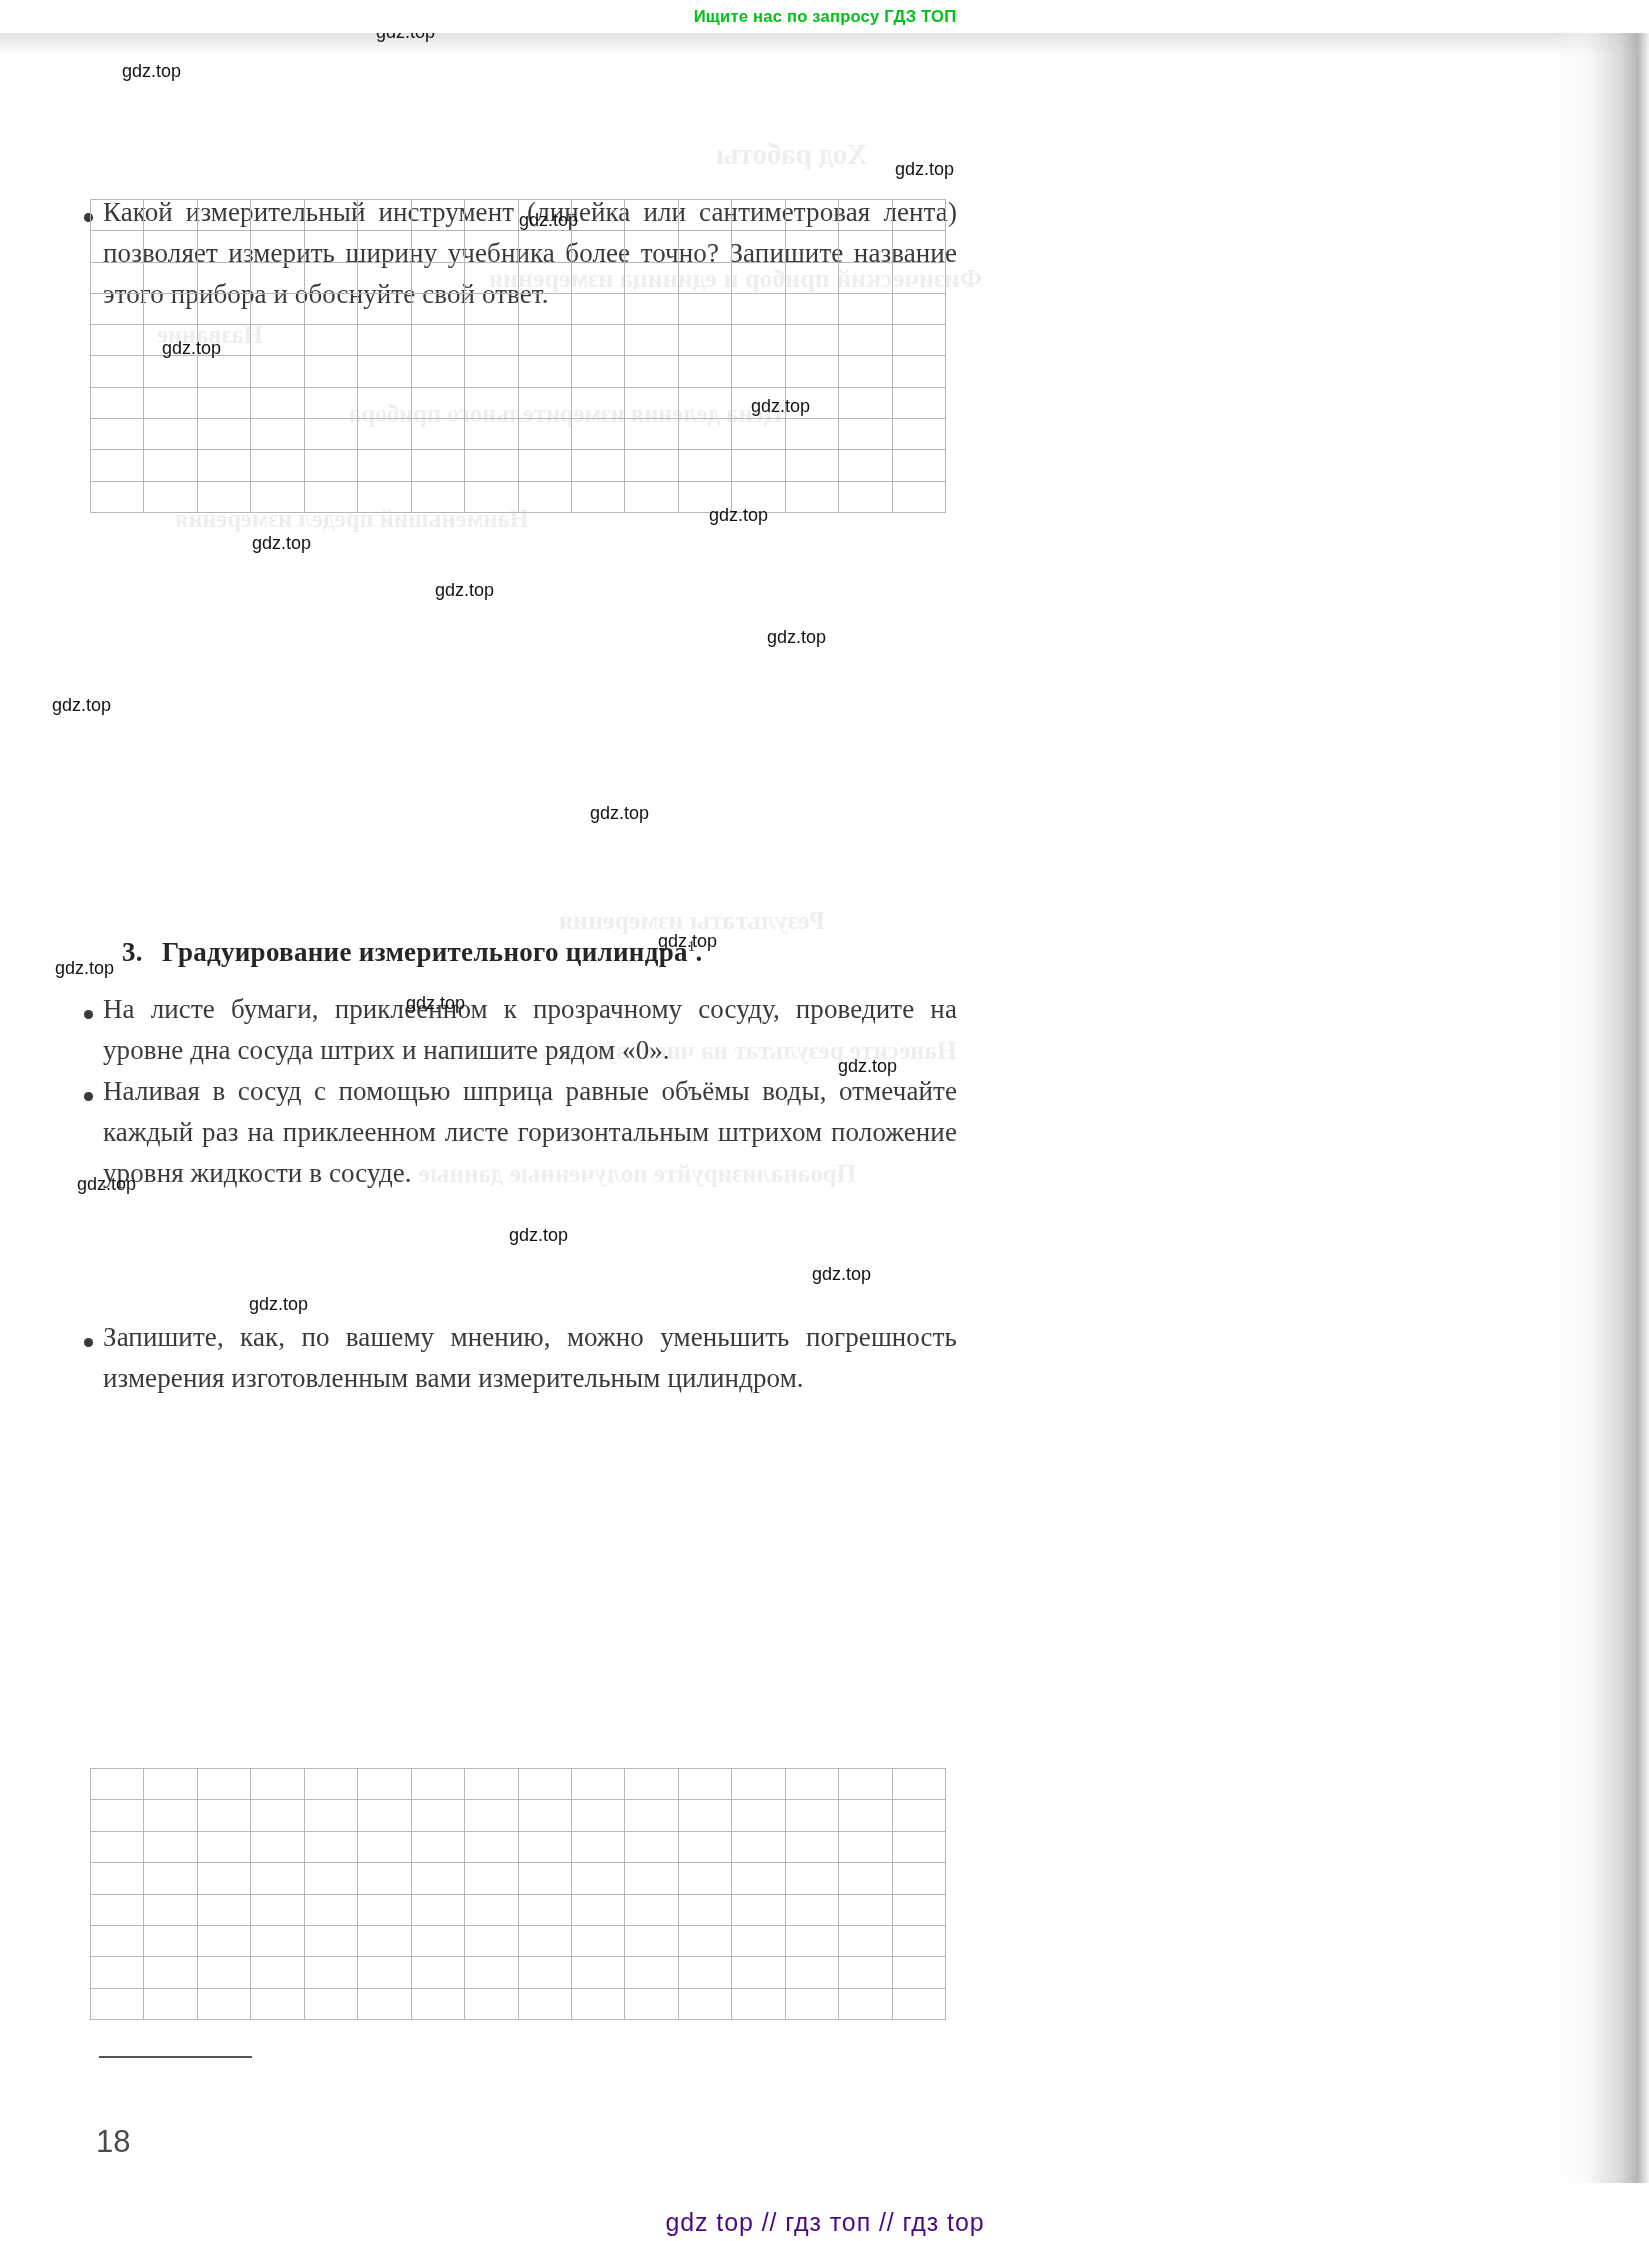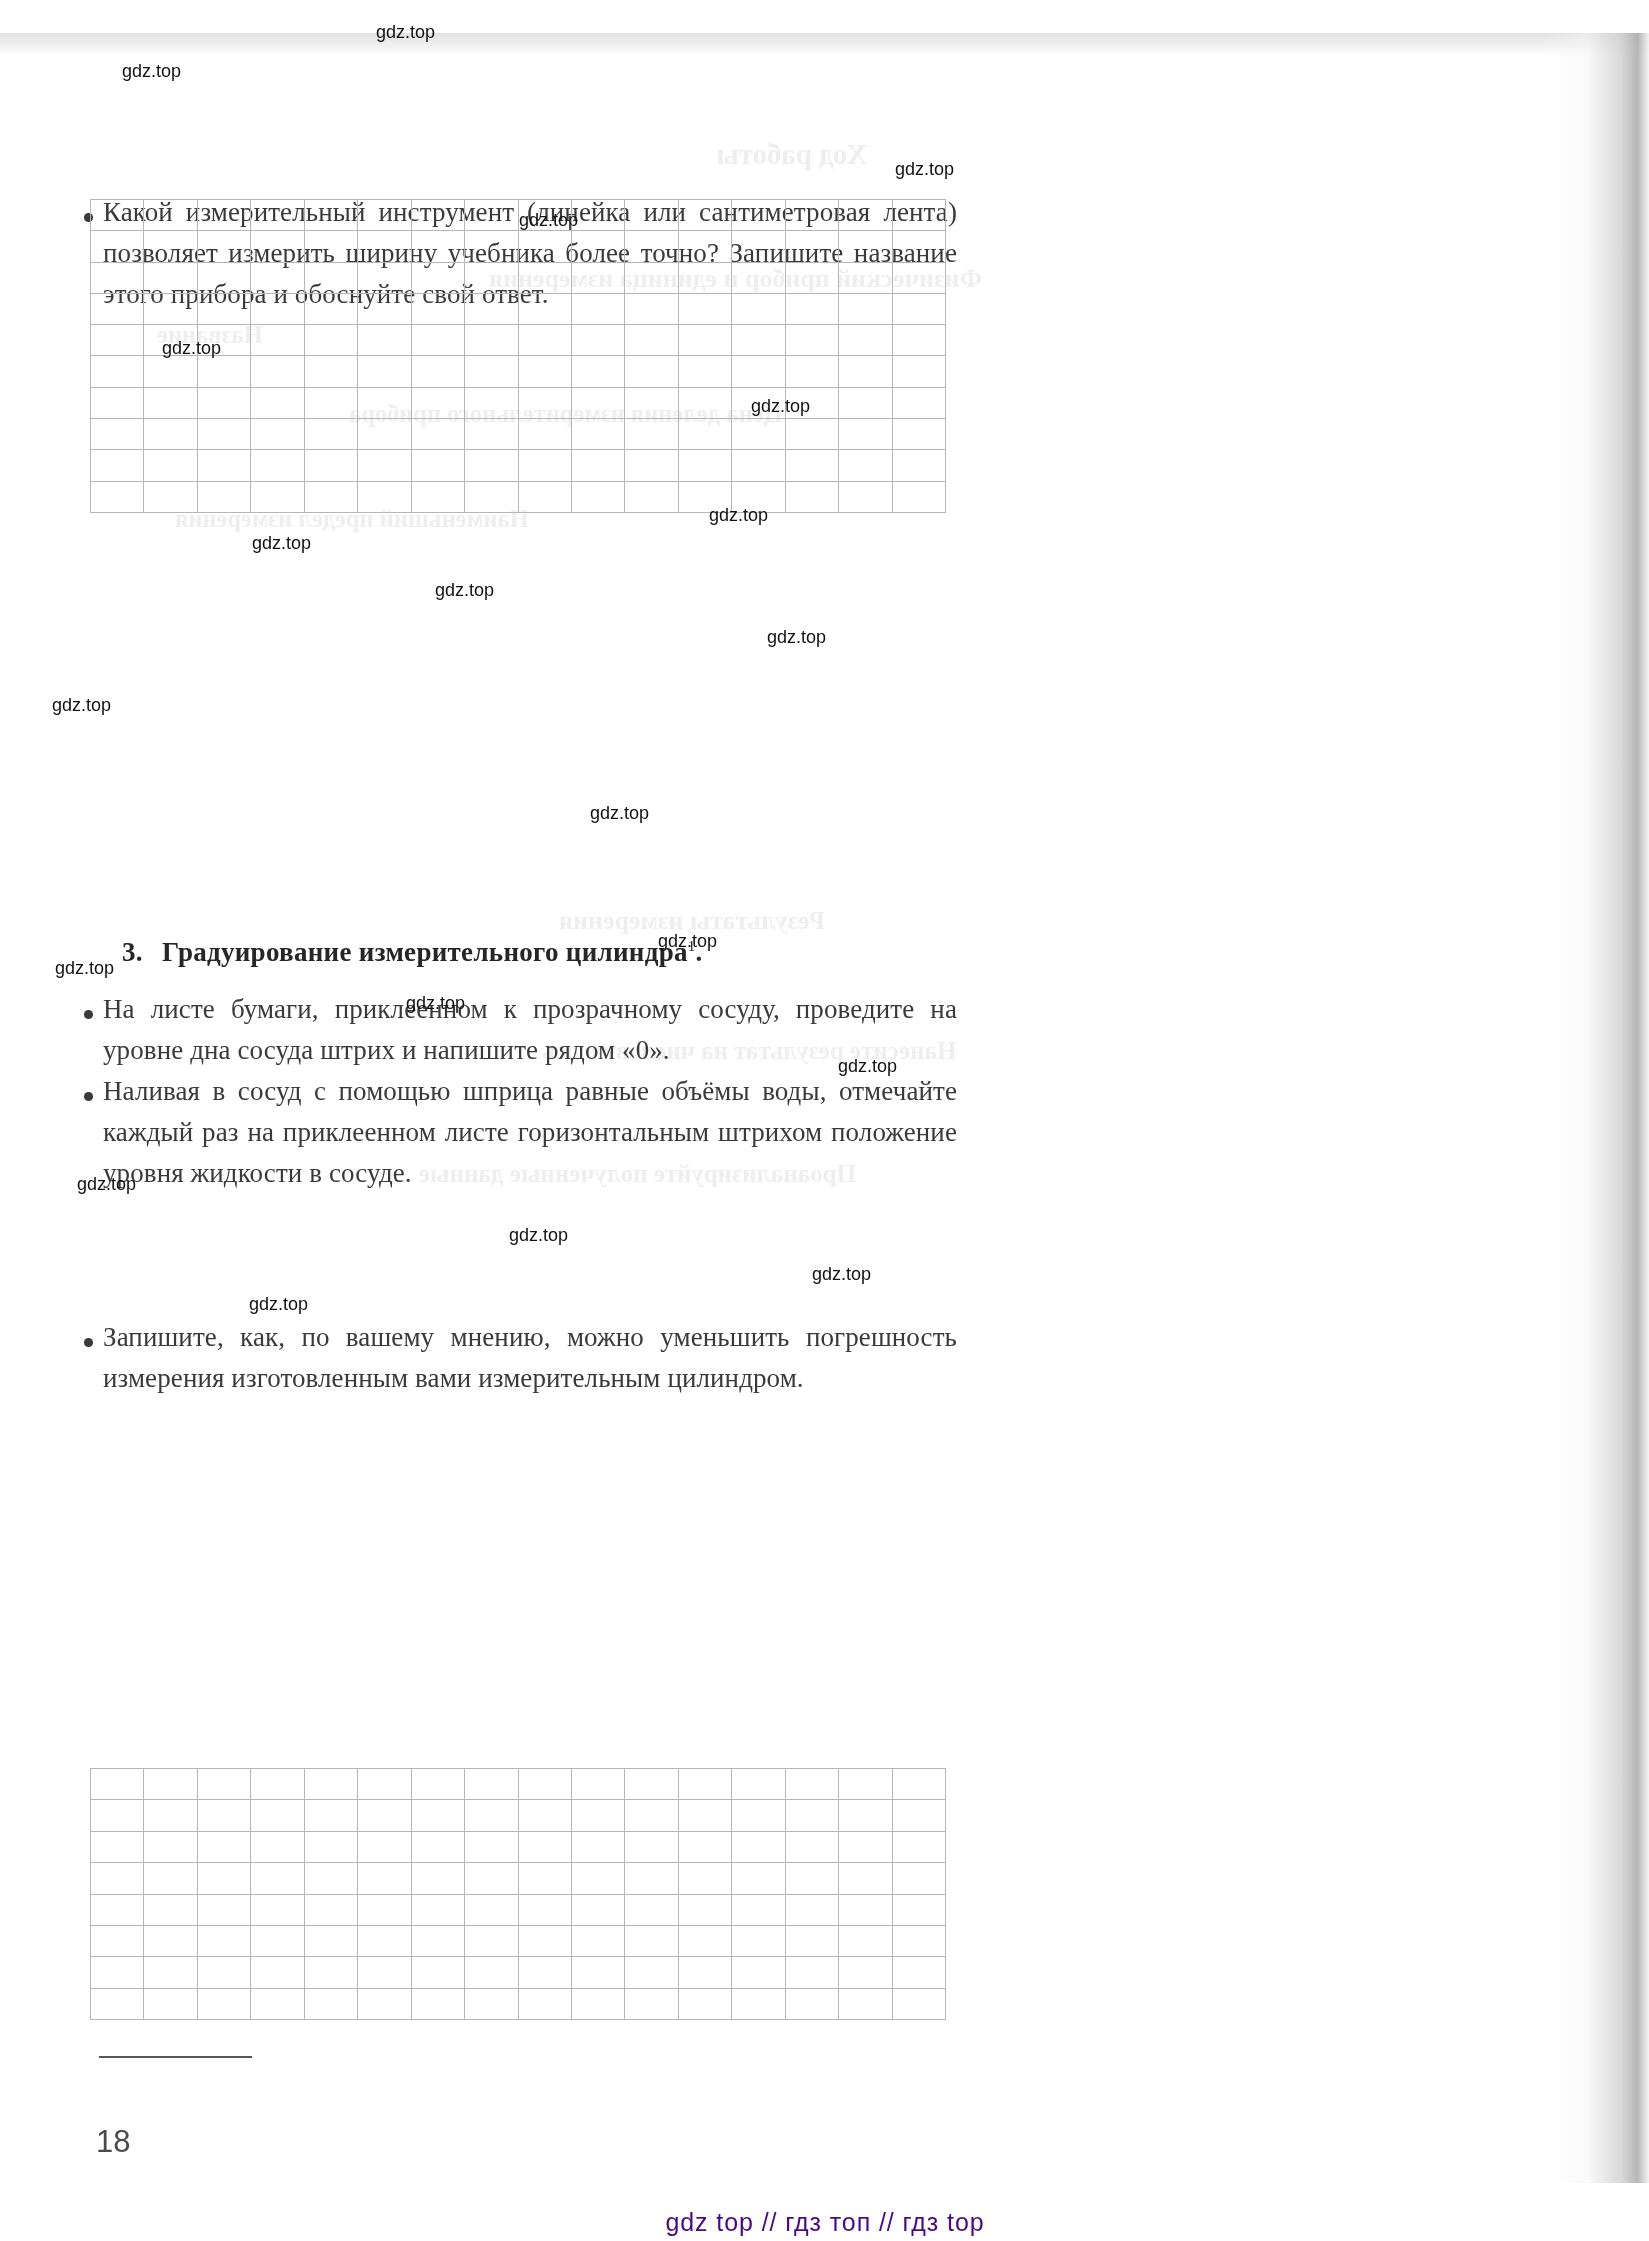--- a/index.html
+++ b/index.html
@@ -217,20 +217,23 @@
     transform: scaleX(-1);
     z-index: 2;
     pointer-events: none;
   }
 </style>
 </head>
 <body>
 
 <div id="page">
 
+  <div class="top-banner">
+    <span class="top-banner-text">Ищите нас по запросу ГДЗ ТОП</span>
+  </div>
 
   <div class="sheet">
 
     <div class="ghost" style="left:716px; top:105px; font-size:29px;">Ход работы</div>
     <div class="ghost" style="left:489px; top:231px; font-size:26px;">Физический прибор и единица измерения</div>
     <div class="ghost" style="left:157px; top:288px; font-size:24.5px;">Название</div>
     <div class="ghost" style="left:349px; top:367px; font-size:24.5px;">Цена деления измерительного прибора</div>
     <div class="ghost" style="left:175px; top:472px; font-size:24.5px;">Наименьший предел измерения</div>
     <div class="ghost" style="left:559px; top:873px; font-size:26px;">Результаты измерения</div>
     <div class="ghost" style="left:542px; top:1004px; font-size:25px;">Нанесите результат на числовую ось</div>

